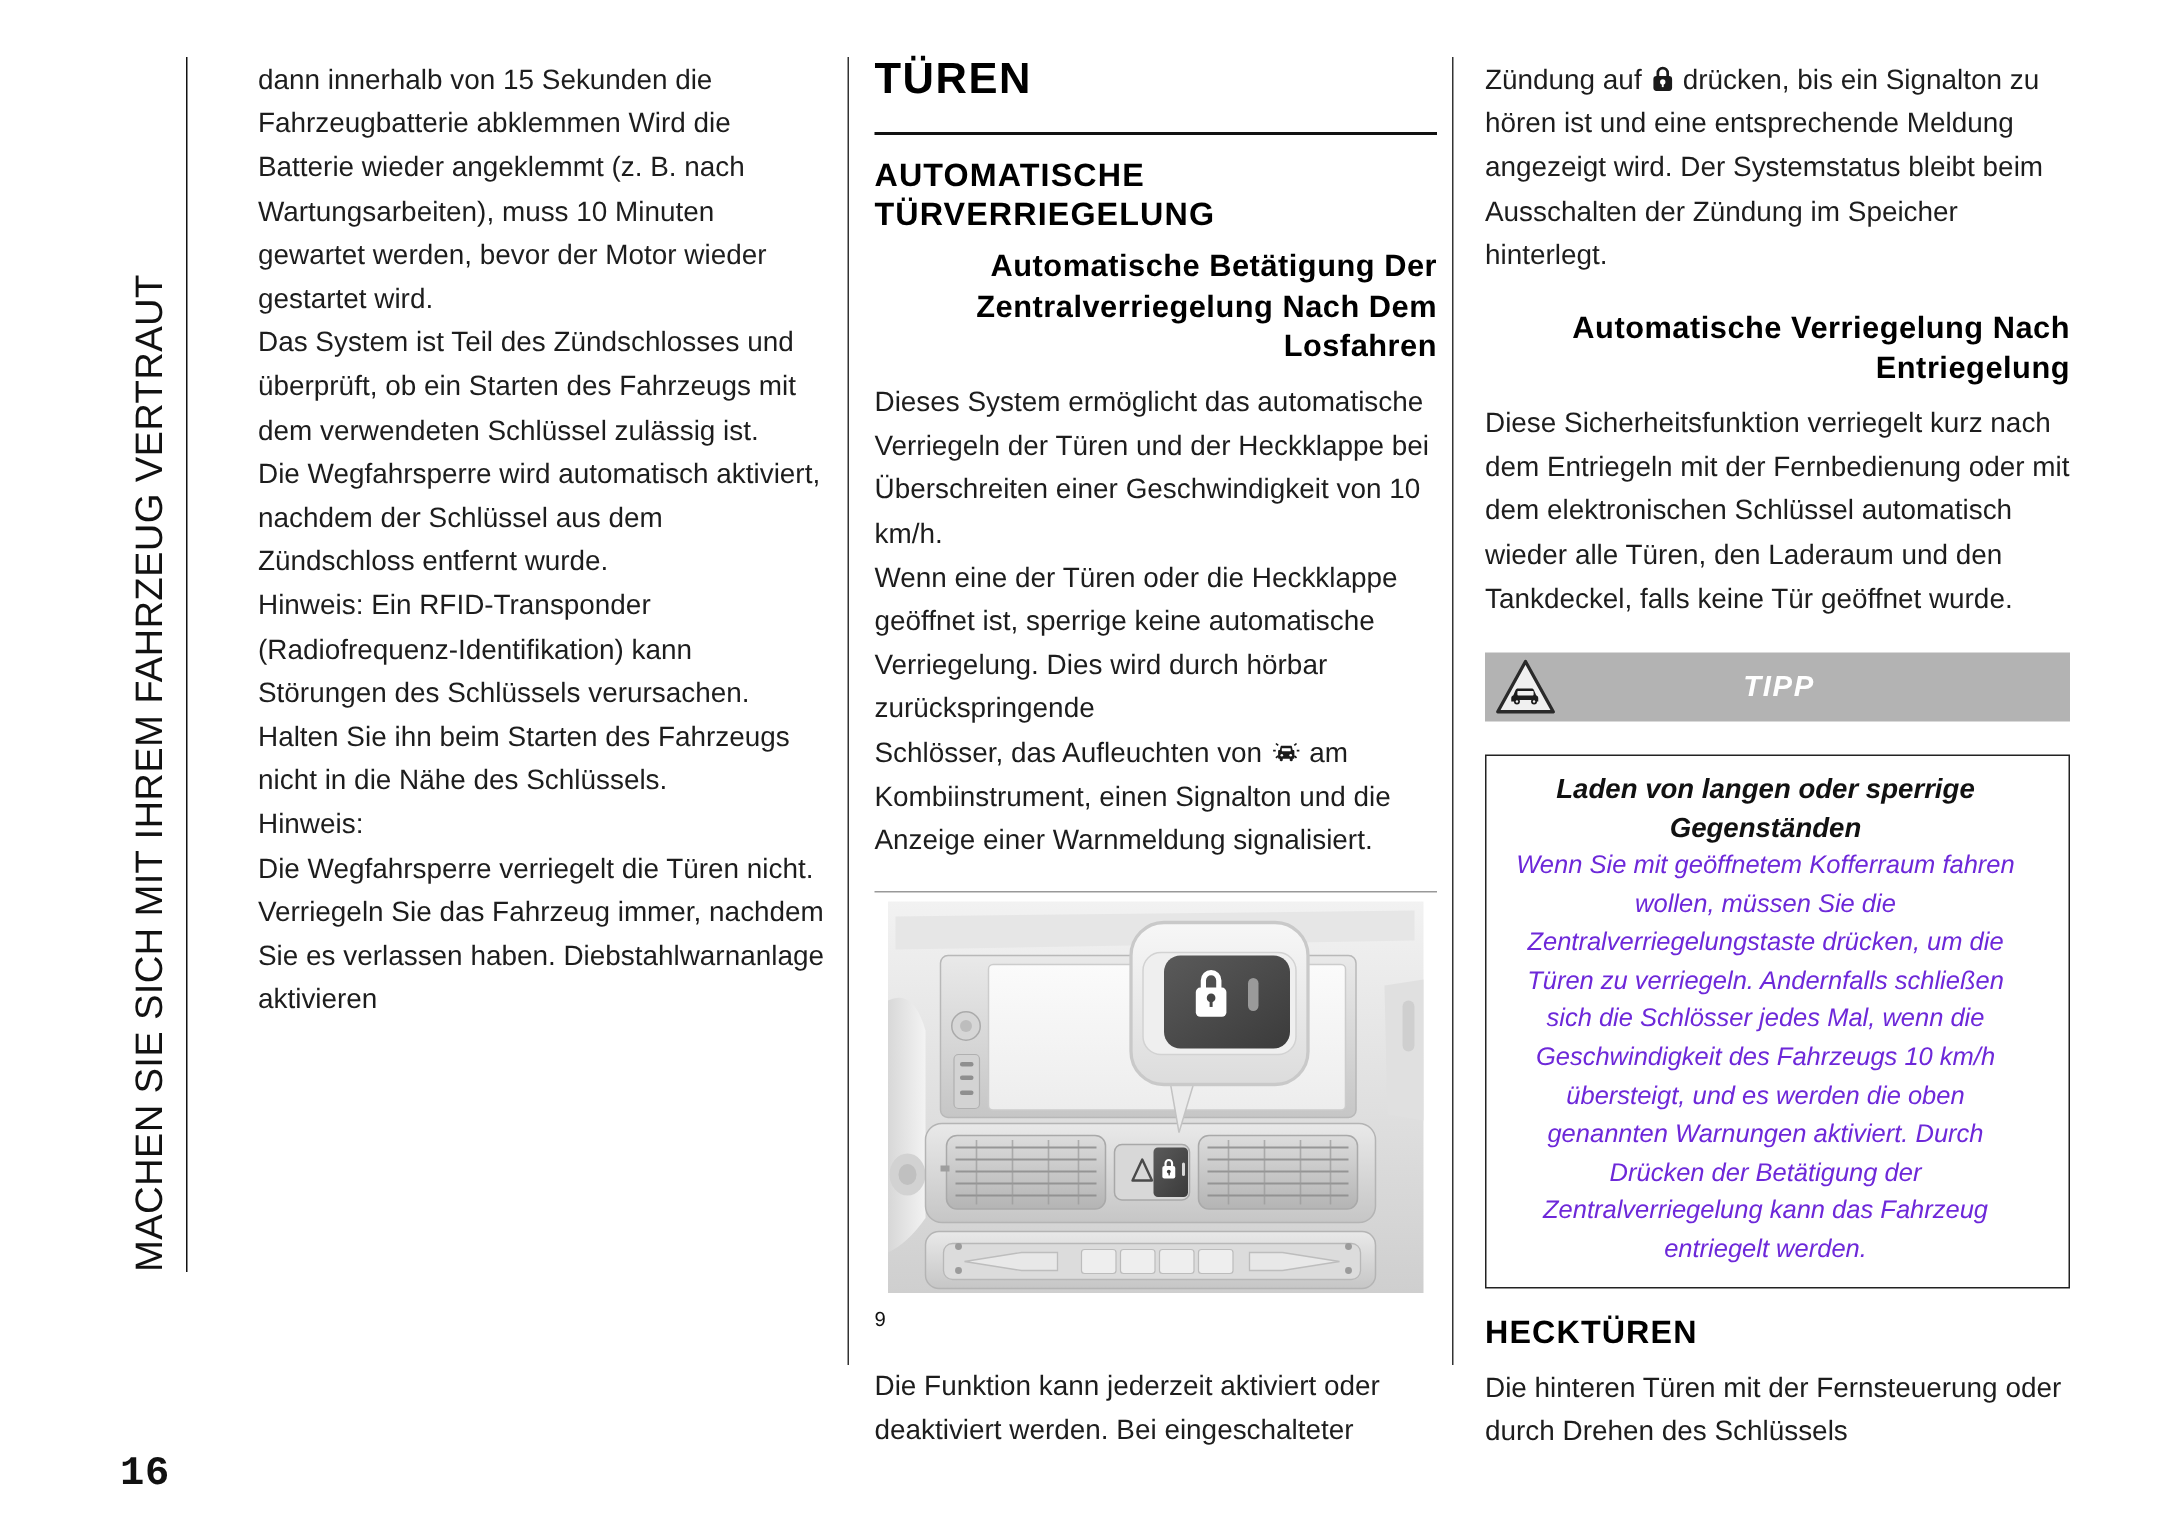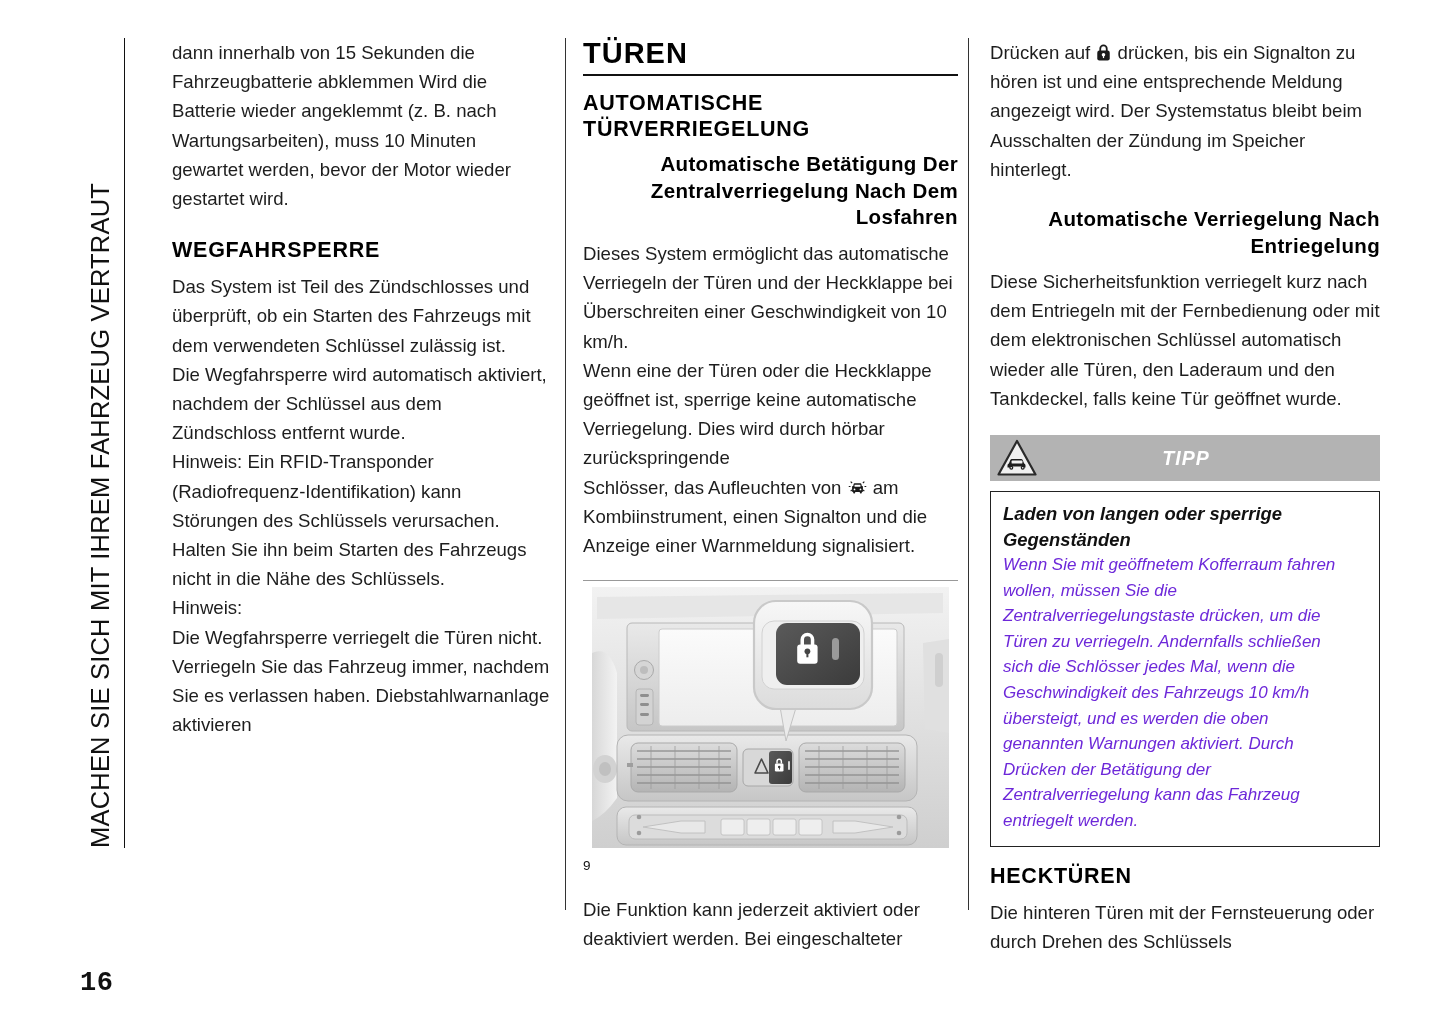--- a/index.html
+++ b/index.html
@@ -87,21 +87,21 @@
   }
   .body + .body { margin-top: 0; }
   .gap { margin-top: 22px; }
 
   .h-main {
     font-size: 29px;
     font-weight: 700;
     letter-spacing: 1.0px;
     color: #000;
     line-height: 1.05;
-    padding-bottom: 6px;
+    padding-bottom: 20px;
   }
   .h-main-rule {
     border-bottom: 2.6px solid #111;
     margin-bottom: 14px;
   }
   .h-sec {
     font-size: 21.5px;
     font-weight: 700;
     letter-spacing: 0.75px;
     color: #000;
@@ -171,22 +171,23 @@
     font-size: 19.5px;
     font-weight: 700;
     font-style: italic;
     color: #ffffff;
     letter-spacing: 1.1px;
     padding-left: 2px;
     box-sizing: border-box;
   }
   .tipp-box {
     border: 1.5px solid #222;
-    margin-top: 10px;
+    margin-top: 22px;
     padding: 9px 28px 12px 12px;
+    text-align: center;
   }
   .tipp-head {
     font-size: 18.4px;
     line-height: 25.5px;
     font-weight: 700;
     font-style: italic;
     color: #111;
   }
   .tipp-body {
     font-size: 17px;
@@ -216,21 +217,20 @@
     <div class="sidetab-rule"></div>
     <div class="sidetab-text">MACHEN SIE SICH MIT IHREM FAHRZEUG VERTRAUT</div>
   </div>
 
   <div class="col-divider" id="div1"></div>
   <div class="col-divider" id="div2"></div>
 
   <div class="col" id="col1">
     <p class="body">dann innerhalb von 15 Sekunden die Fahrzeugbatterie abklemmen Wird die Batterie wieder angeklemmt (z. B. nach Wartungsarbeiten), muss 10 Minuten gewartet werden, bevor der Motor wieder gestartet wird.</p>
 
-    <h2 class="h-sec h-sec-tight">WEGFAHRSPERRE</h2>
 
     <p class="body">Das System ist Teil des Zündschlosses und überprüft, ob ein Starten des Fahrzeugs mit dem verwendeten Schlüssel zulässig ist.</p>
     <p class="body">Die Wegfahrsperre wird automatisch aktiviert, nachdem der Schlüssel aus dem Zündschloss entfernt wurde.</p>
 
     <p class="body gap"><span>Hinweis:</span><span> Ein RFID-Transponder (Radiofrequenz-Identifikation) kann Störungen des Schlüssels verursachen. Halten Sie ihn beim Starten des Fahrzeugs nicht in die Nähe des Schlüssels.</span></p>
 
     <p class="body gap">Hinweis:</p>
     <p class="body">Die Wegfahrsperre verriegelt die Türen nicht. Verriegeln Sie das Fahrzeug immer, nachdem Sie es verlassen haben. Diebstahlwarnanlage aktivieren</p>
   </div>
 
@@ -391,21 +391,21 @@
           <circle cx="316" cy="250" r="2.3"></circle>
         </g>
       </svg>
       <div class="fig-num">9</div>
     </div>
 
     <p class="body gap">Die Funktion kann jederzeit aktiviert oder deaktiviert werden. Bei eingeschalteter</p>
   </div>
 
   <div class="col" id="col3">
-    <p class="body"><span>Drücken auf </span><span class="inline-icon"><svg width="17" height="19" viewBox="0 0 18 20" aria-hidden="true">
+    <p class="body"><span>Zündung auf </span><span class="inline-icon"><svg width="17" height="19" viewBox="0 0 18 20" aria-hidden="true">
             <g fill="#1a1a1a">
               <path d="M4.6 8.3V5.9a4.4 4.4 0 0 1 8.8 0v2.4h-1.9V5.9a2.5 2.5 0 0 0-5 0v2.4z"></path>
               <rect x="2.4" y="8.0" width="13.2" height="10.6" rx="2.2"></rect>
             </g>
             <circle cx="9" cy="12.3" r="1.9" fill="#ffffff"></circle>
             <rect x="8.35" y="12.3" width="1.3" height="3.6" fill="#ffffff"></rect>
           </svg></span><span> drücken, bis ein Signalton zu hören ist und eine entsprechende Meldung angezeigt wird. Der Systemstatus bleibt beim Ausschalten der Zündung im Speicher hinterlegt.</span></p>
 
     <h3 class="h-sub" style="margin-top:22px;">Automatische Verriegelung Nach Entriegelung</h3>
 

